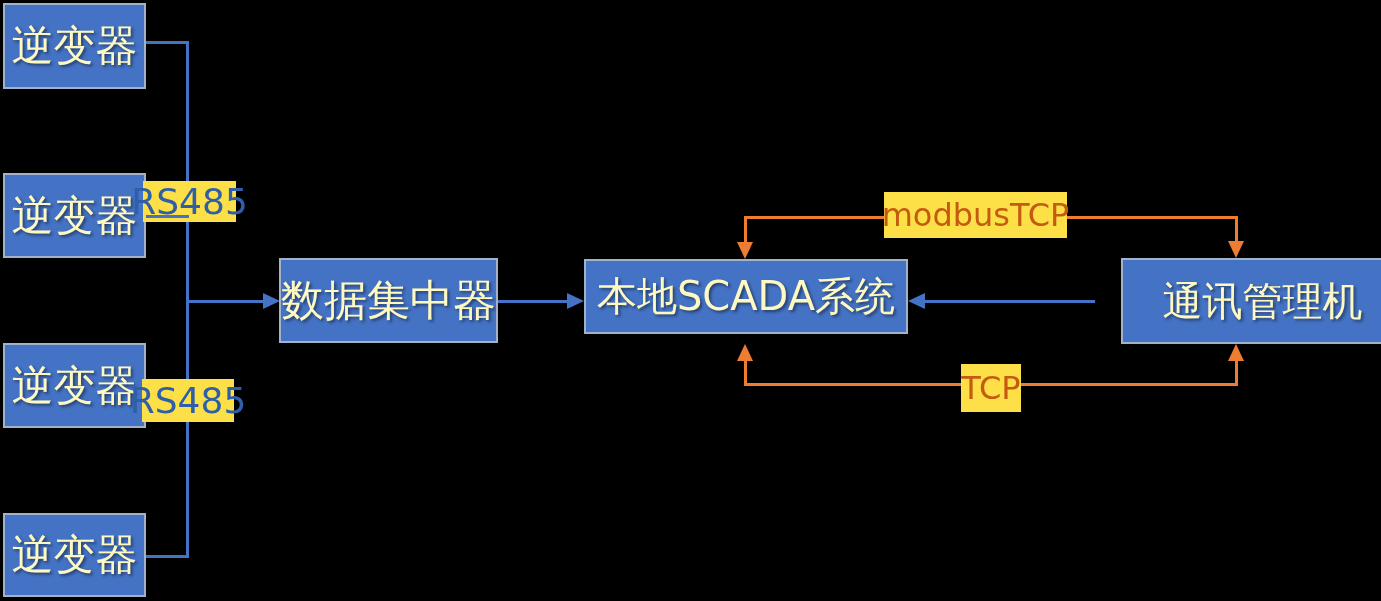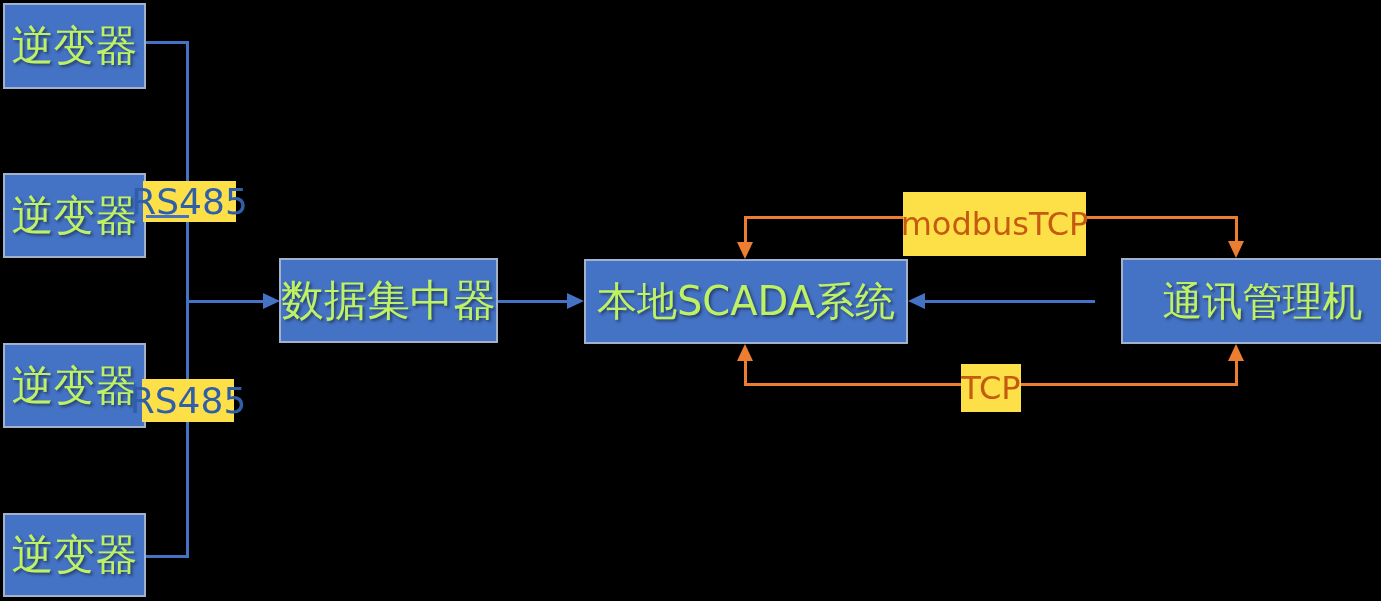--- a/index.html
+++ b/index.html
@@ -5,21 +5,21 @@
   html,body{margin:0;padding:0;background:#000;}
   #stage{
     position:relative;width:1381px;height:601px;background:#000000;
     font-family:"DejaVu Sans","Liberation Sans",sans-serif;
     overflow:hidden;
   }
   
   .node{
     position:absolute;background:#4472C4;border:2px solid #A3B2CB;
     display:flex;align-items:center;justify-content:center;
-    color:#bef264;z-index:2;box-sizing:border-box;
+    color:#fef9c3;z-index:2;box-sizing:border-box;
     text-shadow:2px 2px 3px rgba(0,0,0,0.45);
     white-space:nowrap;
   }
   .node.small{font-size:42px;}
   .node.mid{font-size:43px;}
   .node.scada{font-size:40px;}
   .node.gw{font-size:40px;margin-left:26px;}
   
   .line{position:absolute;background:#4472C4;z-index:1;}
   .oline{position:absolute;background:#ED7D31;z-index:1;}
@@ -82,34 +82,34 @@
     <span>逆变器</span>
   </div>
   <div class="node small" style="left:3px;top:513px;width:143px;height:84px;">
     <span>逆变器</span>
   </div>
 
   <div class="node mid" style="left:279px;top:258px;width:219px;height:85px;">
     <span>数据集中器</span>
   </div>
 
-  <div class="node scada" style="left:584px;top:259px;width:324px;height:85px;">
+  <div class="node scada" style="left:584px;top:259px;width:324px;height:75px;">
     <span>本地SCADA系统</span>
   </div>
 
   <div class="node gw" style="left:1095px;top:258px;width:283px;height:86px;">
     <span>通讯管理机</span>
   </div>
 
   <div class="elabel blue" style="left:143px;top:181px;width:93px;height:41px;">
     <span>RS485</span>
   </div>
   <div class="elabel blue" style="left:142px;top:379px;width:92px;height:43px;">
     <span>RS485</span>
   </div>
-  <div class="elabel orange" style="left:903px;top:192px;width:183px;height:64px;">
+  <div class="elabel orange" style="left:884px;top:192px;width:183px;height:46px;">
     <span>modbusTCP</span>
   </div>
   <div class="elabel orange" style="left:961px;top:364px;width:60px;height:48px;text-align:center;">
     <span>TCP</span>
   </div>
 
 </div>
 
 </body></html>

